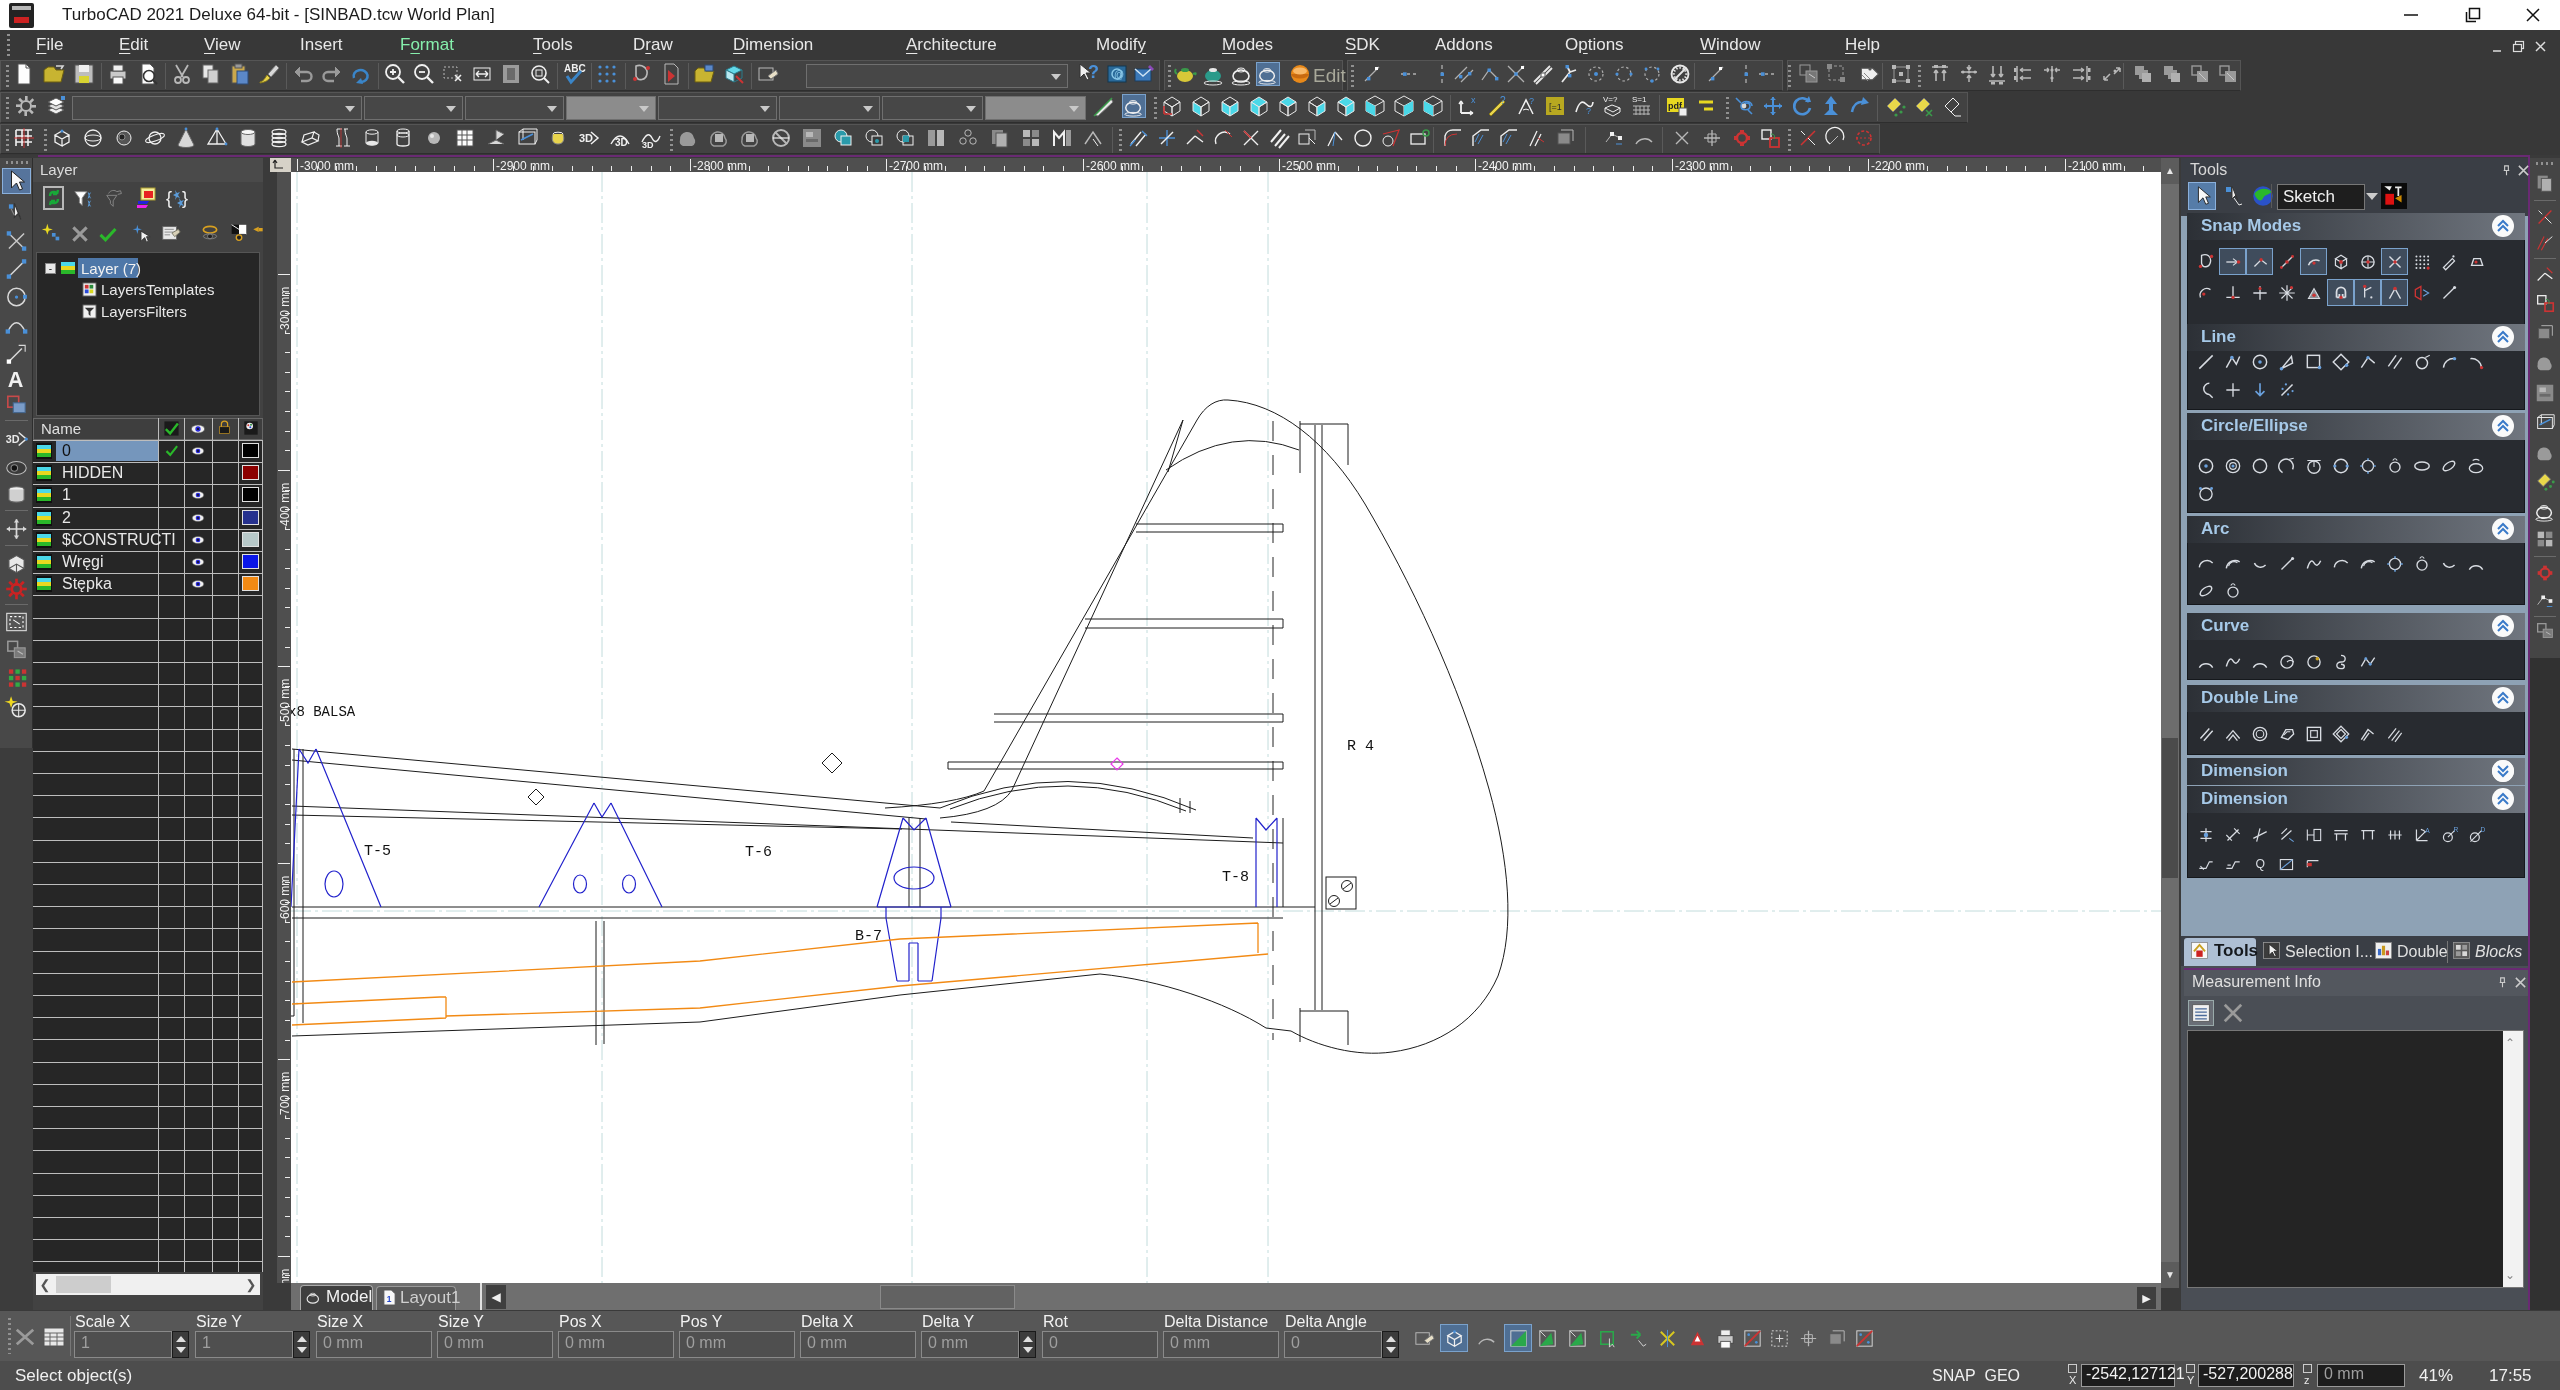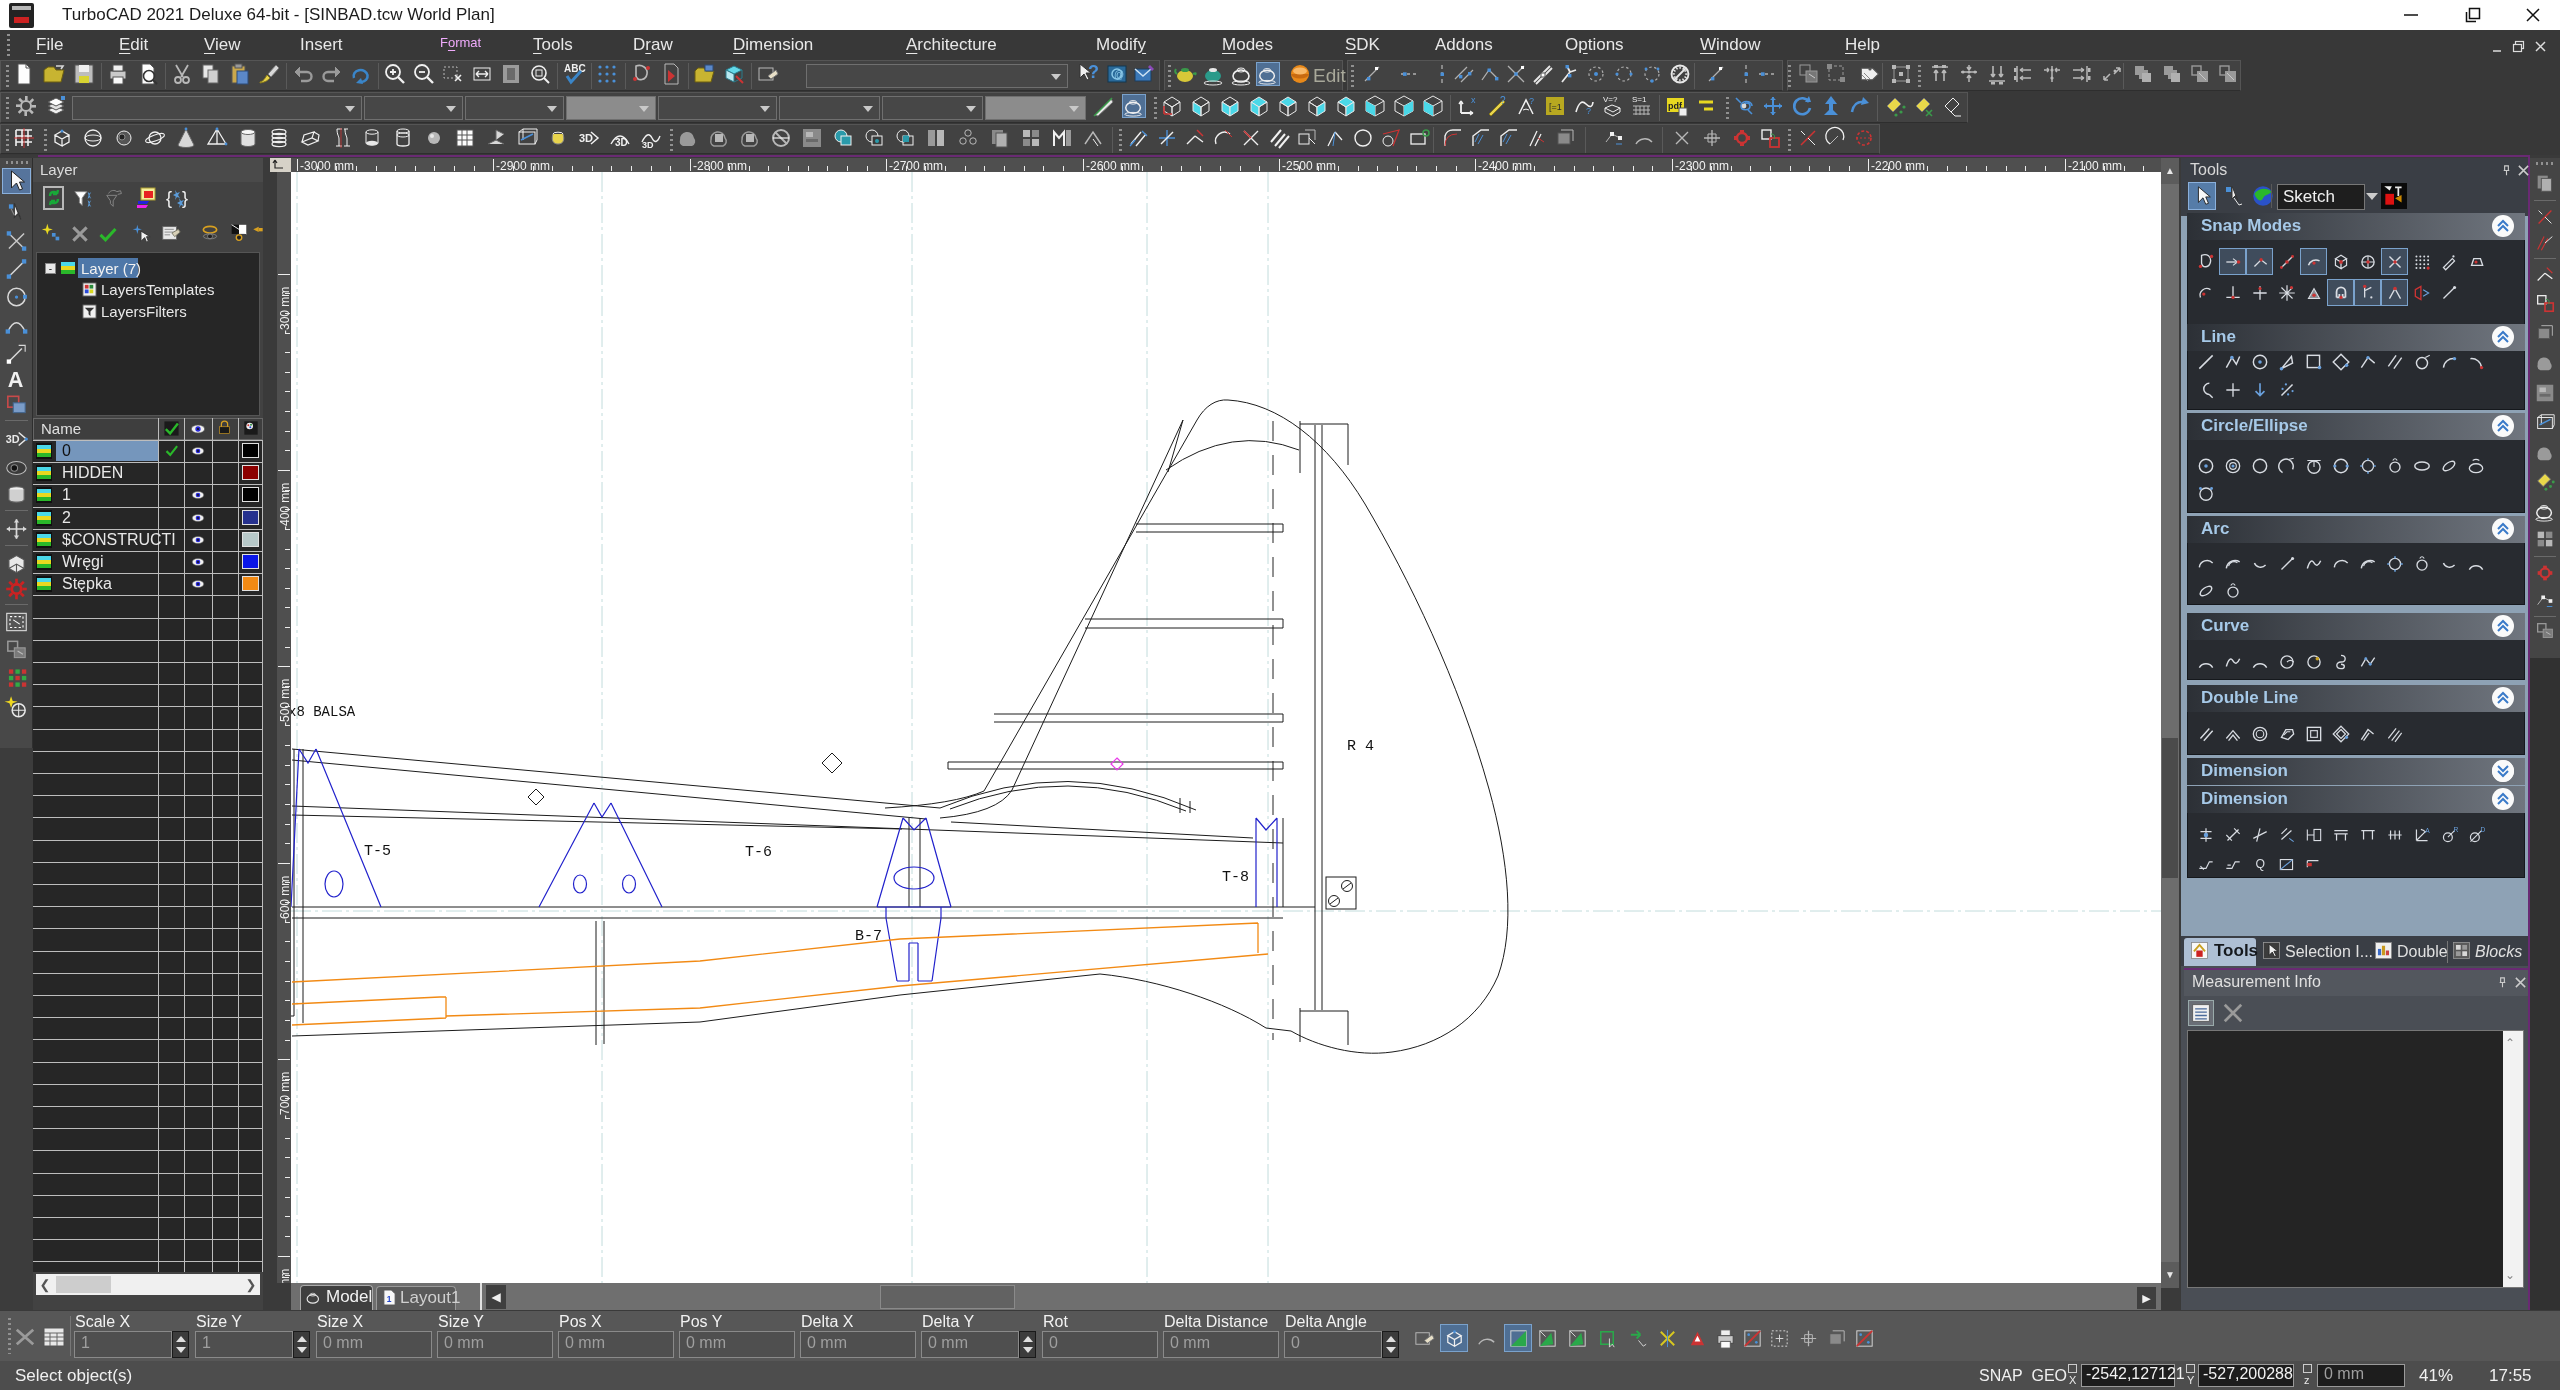--- a/index.html
+++ b/index.html
@@ -32,21 +32,21 @@
     </svg>
 <svg class="abs" style="left:2524px;top:6px;width:18px;height:18px;" viewBox="0 0 18 18">
       <path d="M3 3 L15 15 M15 3 L3 15" stroke="#111" stroke-width="1.5"></path>
     </svg>
 <div class="abs" style="left:0;top:30px;width:2560px;height:30px;background:#383838;"></div>
 <div class="grip" style="left:7px;top:34px;height:22px;"></div>
 <div class="abs" style="left:36px;top:35px;font-size:17px;color:#e8e8e8;"><span class="u">F</span>ile</div>
 <div class="abs" style="left:119px;top:35px;font-size:17px;color:#e8e8e8;"><span class="u">E</span>dit</div>
 <div class="abs" style="left:204px;top:35px;font-size:17px;color:#e8e8e8;"><span class="u">V</span>iew</div>
 <div class="abs" style="left:300px;top:35px;font-size:17px;color:#e8e8e8;">Insert</div>
-<div class="abs" style="left:400px;top:35px;font-size:13px;color:#f0abfc;margin-left:40px;">F<span class="u">o</span>rmat</div>
+<div class="abs" style="left:400px;top:35px;font-size:17px;color:#86efac;">F<span class="u">o</span>rmat</div>
 <div class="abs" style="left:533px;top:35px;font-size:17px;color:#e8e8e8;"><span class="u">T</span>ools</div>
 <div class="abs" style="left:633px;top:35px;font-size:17px;color:#e8e8e8;">D<span class="u">r</span>aw</div>
 <div class="abs" style="left:733px;top:35px;font-size:17px;color:#e8e8e8;"><span class="u">D</span>imension</div>
 <div class="abs" style="left:906px;top:35px;font-size:17px;color:#e8e8e8;"><span class="u">A</span>rchitecture</div>
 <div class="abs" style="left:1096px;top:35px;font-size:17px;color:#e8e8e8;">Modif<span class="u">y</span></div>
 <div class="abs" style="left:1222px;top:35px;font-size:17px;color:#e8e8e8;"><span class="u">M</span>odes</div>
 <div class="abs" style="left:1345px;top:35px;font-size:17px;color:#e8e8e8;"><span class="u">S</span>DK</div>
 <div class="abs" style="left:1435px;top:35px;font-size:17px;color:#e8e8e8;">Addons</div>
 <div class="abs" style="left:1565px;top:35px;font-size:17px;color:#e8e8e8;">O<span class="u">p</span>tions</div>
 <div class="abs" style="left:1700px;top:35px;font-size:17px;color:#e8e8e8;"><span class="u">W</span>indow</div>
@@ -2154,21 +2154,21 @@
       <path d="M8 4 H20 V15" fill="none" stroke="#b8b8b8"></path>
     </svg>
 <svg class="abs" style="left:1853px;top:1327px;width:23px;height:23px;" viewBox="0 0 24 24">
       <rect x="4" y="4" width="16" height="16" fill="none" stroke="#d8d8d8"></rect>
       <path d="M4 20 L20 4" stroke="#cc3333" stroke-width="2"></path>
       <circle cx="8" cy="8" r="1.4" fill="#4a90d8"></circle>
       <circle cx="16" cy="16" r="1.4" fill="#4a90d8"></circle>
     </svg>
 <div class="abs" style="left:0;top:1361px;width:2560px;height:29px;background:#4d4d4d;"></div>
 <div class="abs" style="left:15px;top:1366px;font-size:17px;color:#f0f0f0;">Select object(s)</div>
-<div class="abs" style="left:1979px;top:1367px;font-size:16px;color:#f0f0f0;">SNAP&nbsp;&nbsp;GEO</div>
+<div class="abs" style="left:1932px;top:1367px;font-size:16px;color:#f0f0f0;">SNAP&nbsp;&nbsp;GEO</div>
 <div class="abs" style="left:2068px;top:1364px;width:9px;height:9px;background:#4d4d4d;border:1px solid #ccc;"></div>
 <div class="abs" style="left:2069px;top:1374px;font-size:11px;color:#e8e8e8;">X</div>
 <div class="abs" style="left:2081px;top:1364px;width:94px;height:23px;background:#1d1d1d;border:1px solid #9a9a9a;color:#f2f2f2;font-size:16px;padding:0 0 0 4px;">-2542,127121</div>
 <div class="abs" style="left:2186px;top:1364px;width:9px;height:9px;background:#4d4d4d;border:1px solid #ccc;"></div>
 <div class="abs" style="left:2187px;top:1374px;font-size:11px;color:#e8e8e8;">Y</div>
 <div class="abs" style="left:2198px;top:1364px;width:96px;height:23px;background:#1d1d1d;border:1px solid #9a9a9a;color:#f2f2f2;font-size:16px;padding:0 0 0 4px;">-527,200288</div>
 <div class="abs" style="left:2303px;top:1364px;width:9px;height:9px;background:#4d4d4d;border:1px solid #ccc;"></div>
 <div class="abs" style="left:2304px;top:1374px;font-size:11px;color:#e8e8e8;">z</div>
 <div class="abs" style="left:2317px;top:1364px;width:88px;height:23px;background:#1d1d1d;border:1px solid #9a9a9a;color:#9f9f9f;font-size:16px;padding:0 0 0 6px;">0 mm</div>
 <div class="abs" style="left:2419px;top:1366px;font-size:17px;color:#f0f0f0;">41%</div>

